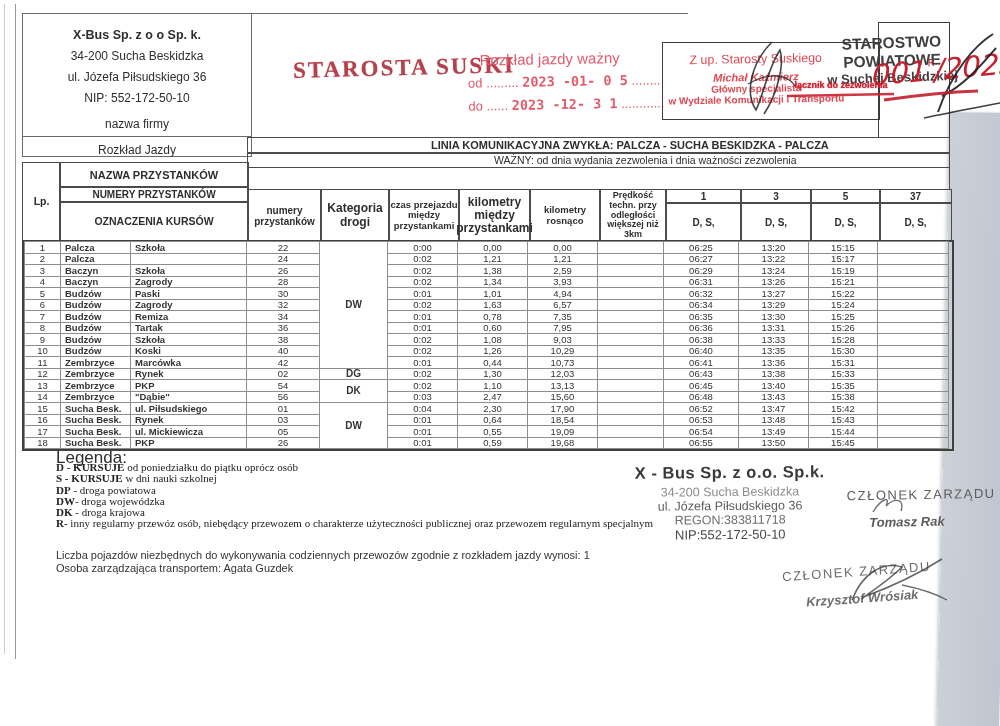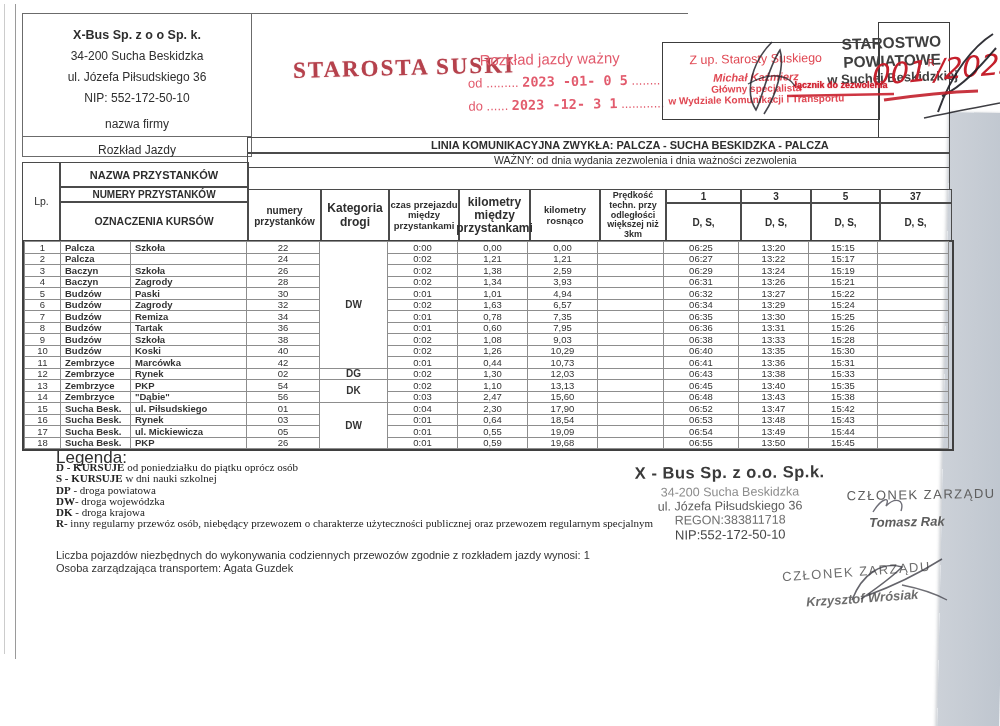--- a/index.html
+++ b/index.html
@@ -116,21 +116,21 @@
   </div>
 
   <div class="abs" id="attach-note">łącznik do zezwolenia</div>
 
   <div class="abs" id="case-no"><span>001</span><span class="cn-r">R</span><span>/2023</span></div>
 
   <div class="hc" style="left:247px;top:137px;width:703px;height:16px;font-weight:600;font-size:11px;justify-content:flex-start;padding-left:183px;box-sizing:border-box;">LINIA KOMUNIKACYJNA ZWYKŁA:   PALCZA - SUCHA BESKIDZKA - PALCZA</div>
   <div class="hc" style="left:247px;top:153px;width:703px;height:15px;font-weight:normal;font-size:10.5px;justify-content:flex-start;padding-left:246px;box-sizing:border-box;">WAŻNY: od dnia wydania zezwolenia  i  dnia ważności zezwolenia</div>
   <div class="row-strip" style="left:247px;top:168px;width:701px;height:21px;"></div>
 
-  <div class="hc" style="left:22px;top:162px;width:37px;height:78px;font-size:10.5px;font-weight:400;">Lp.</div>
+  <div class="hc" style="left:22px;top:162px;width:37px;height:78px;font-size:10.5px;font-weight:700;">Lp.</div>
   <div class="hc" style="left:59px;top:162px;width:188px;height:24px;font-size:11px;">NAZWA PRZYSTANKÓW</div>
   <div class="hc" style="left:59px;top:186px;width:188px;height:15px;font-size:10px;font-weight:600;">NUMERY PRZYSTANKÓW</div>
   <div class="hc" style="left:59px;top:201px;width:188px;height:39px;font-size:10.5px;font-weight:600;">OZNACZENIA KURSÓW</div>
   <div class="hc" style="left:247px;top:189px;width:73px;height:51px;font-size:10px;">numery przystanków</div>
   <div class="hc" style="left:320px;top:189px;width:68px;height:51px;font-size:12px;">Kategoria drogi</div>
   <div class="hc" style="left:388px;top:189px;width:70px;height:51px;font-size:9.5px;">czas przejazdu między przystankami</div>
   <div class="hc" style="left:458px;top:189px;width:71px;height:51px;font-size:12px;">kilometry między przystankami</div>
   <div class="hc" style="left:529px;top:189px;width:70px;height:51px;font-size:9.5px;">kilometry rosnąco</div>
   <div class="hc" style="left:599px;top:189px;width:66px;height:51px;font-size:9px;">Prędkość techn. przy odległości większej niż 3km</div>
   <div class="hc" style="left:665px;top:189px;width:75px;height:13px;font-size:10px;">1</div>

